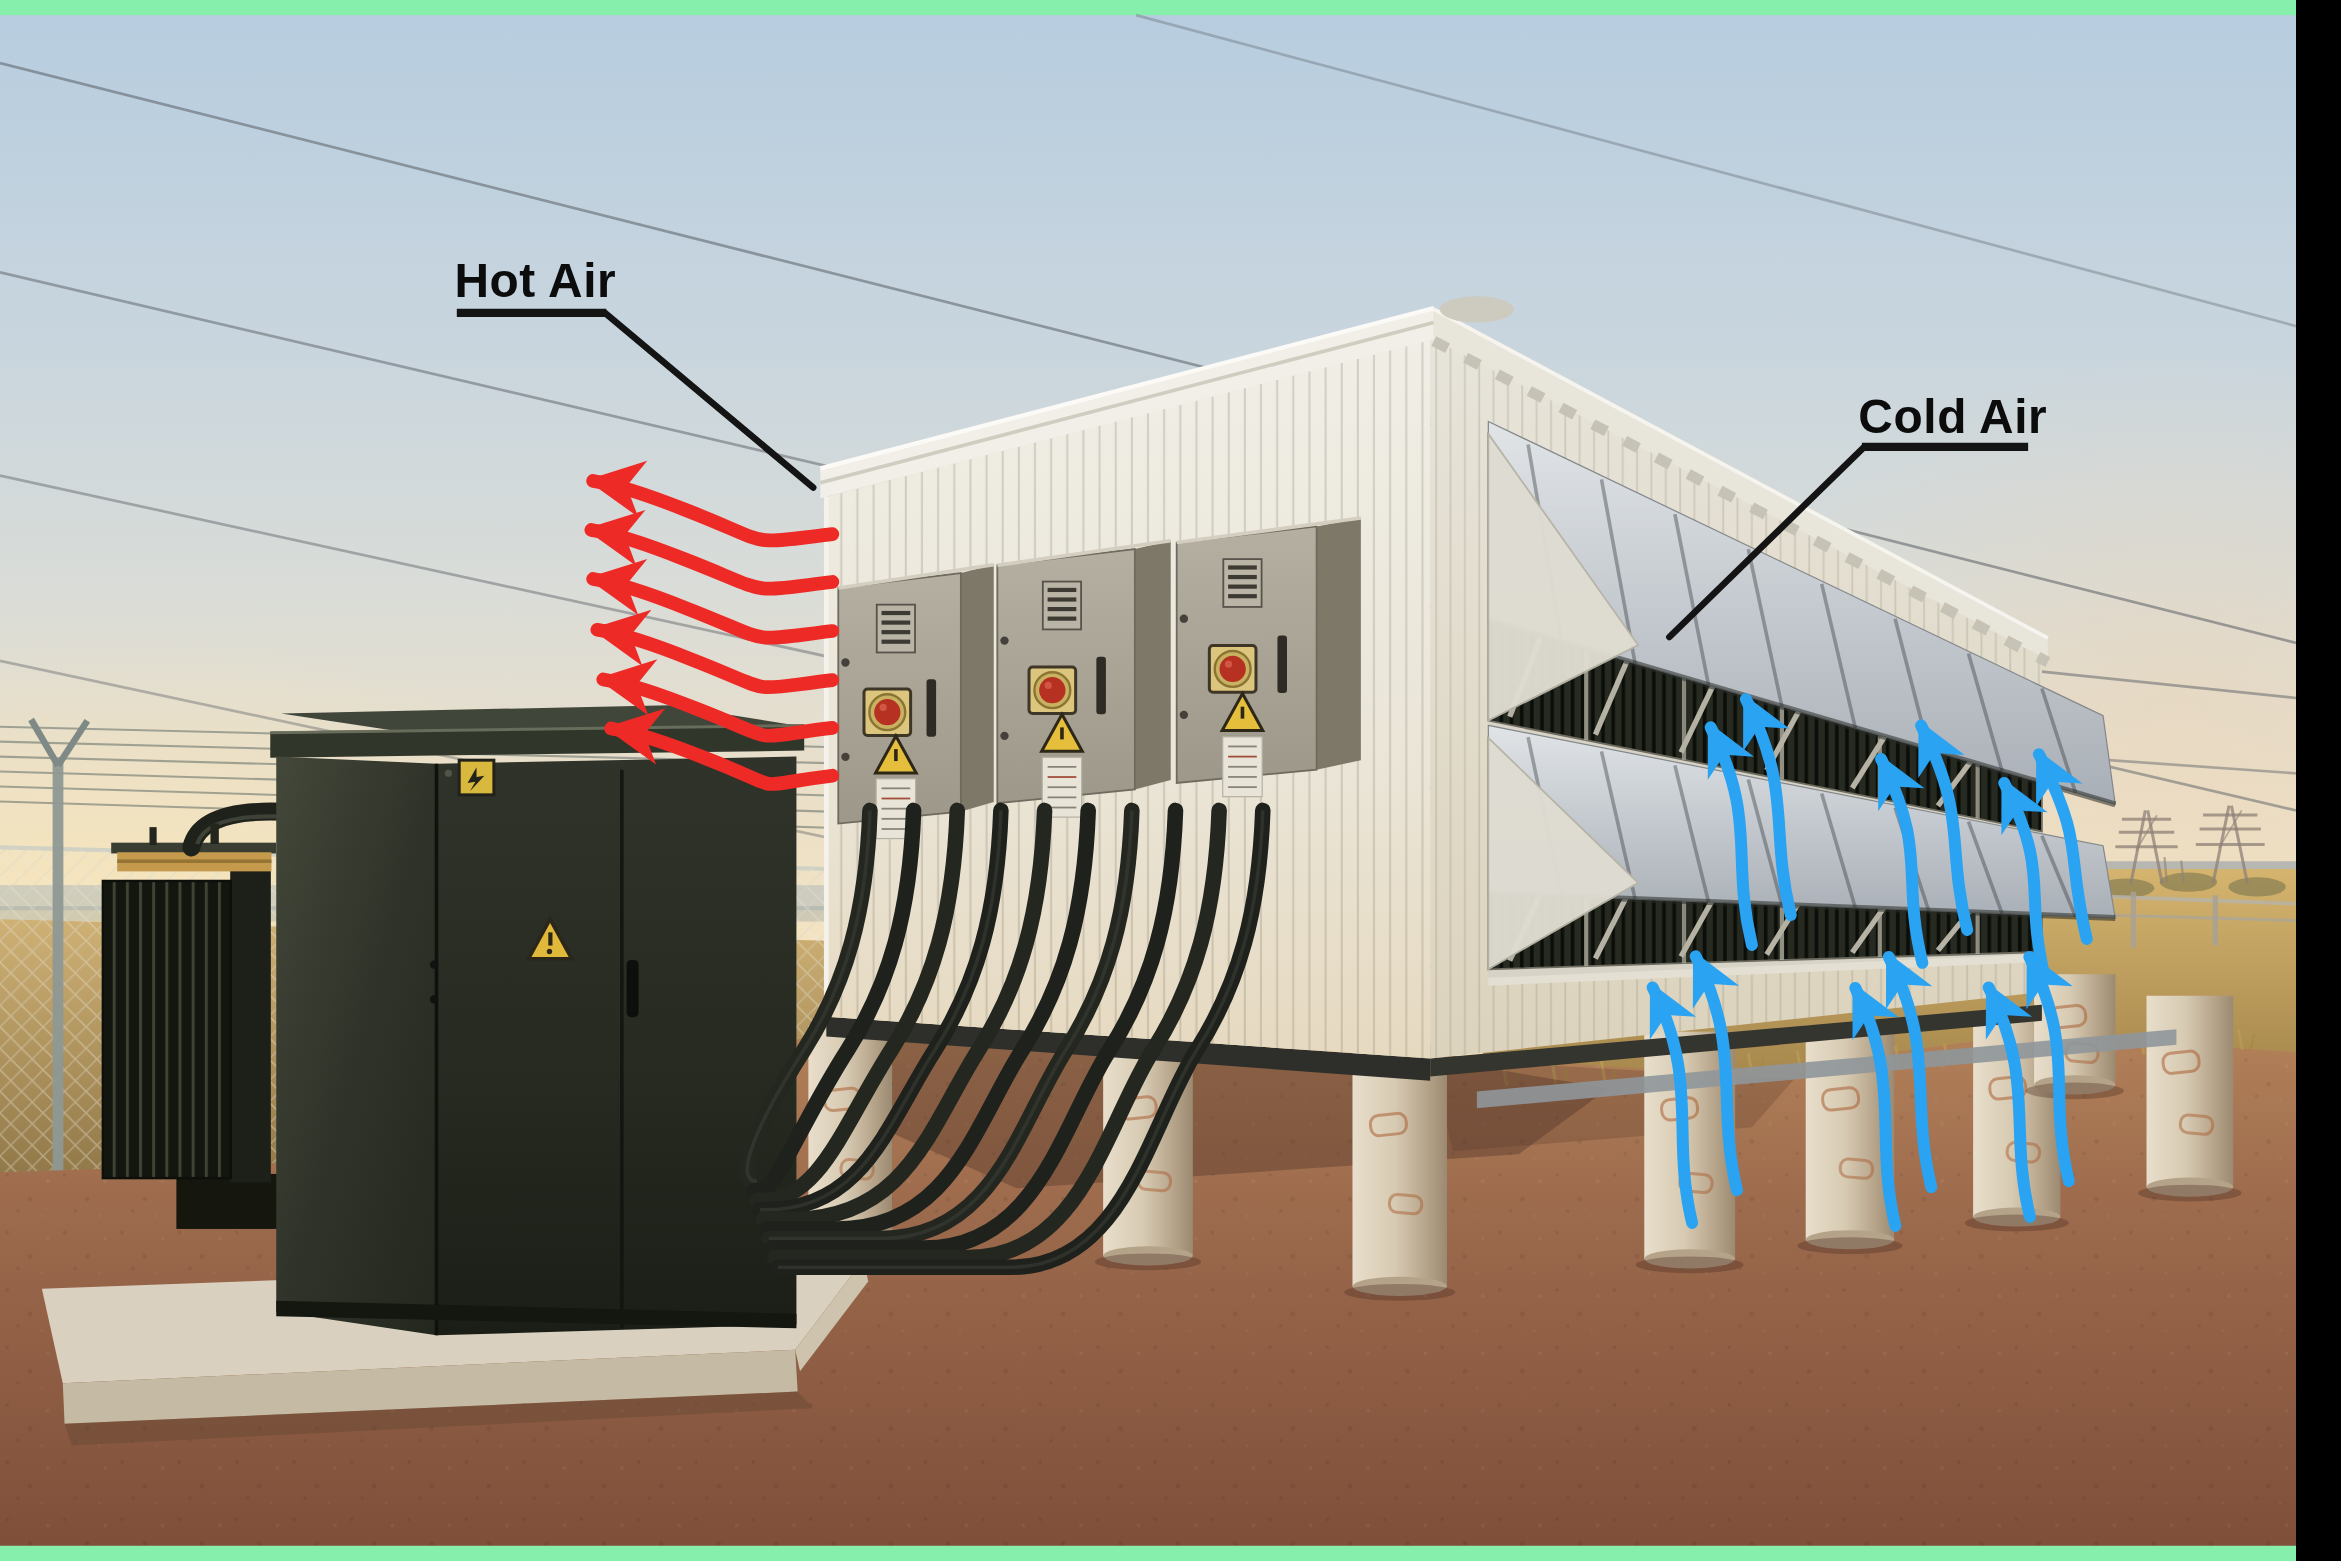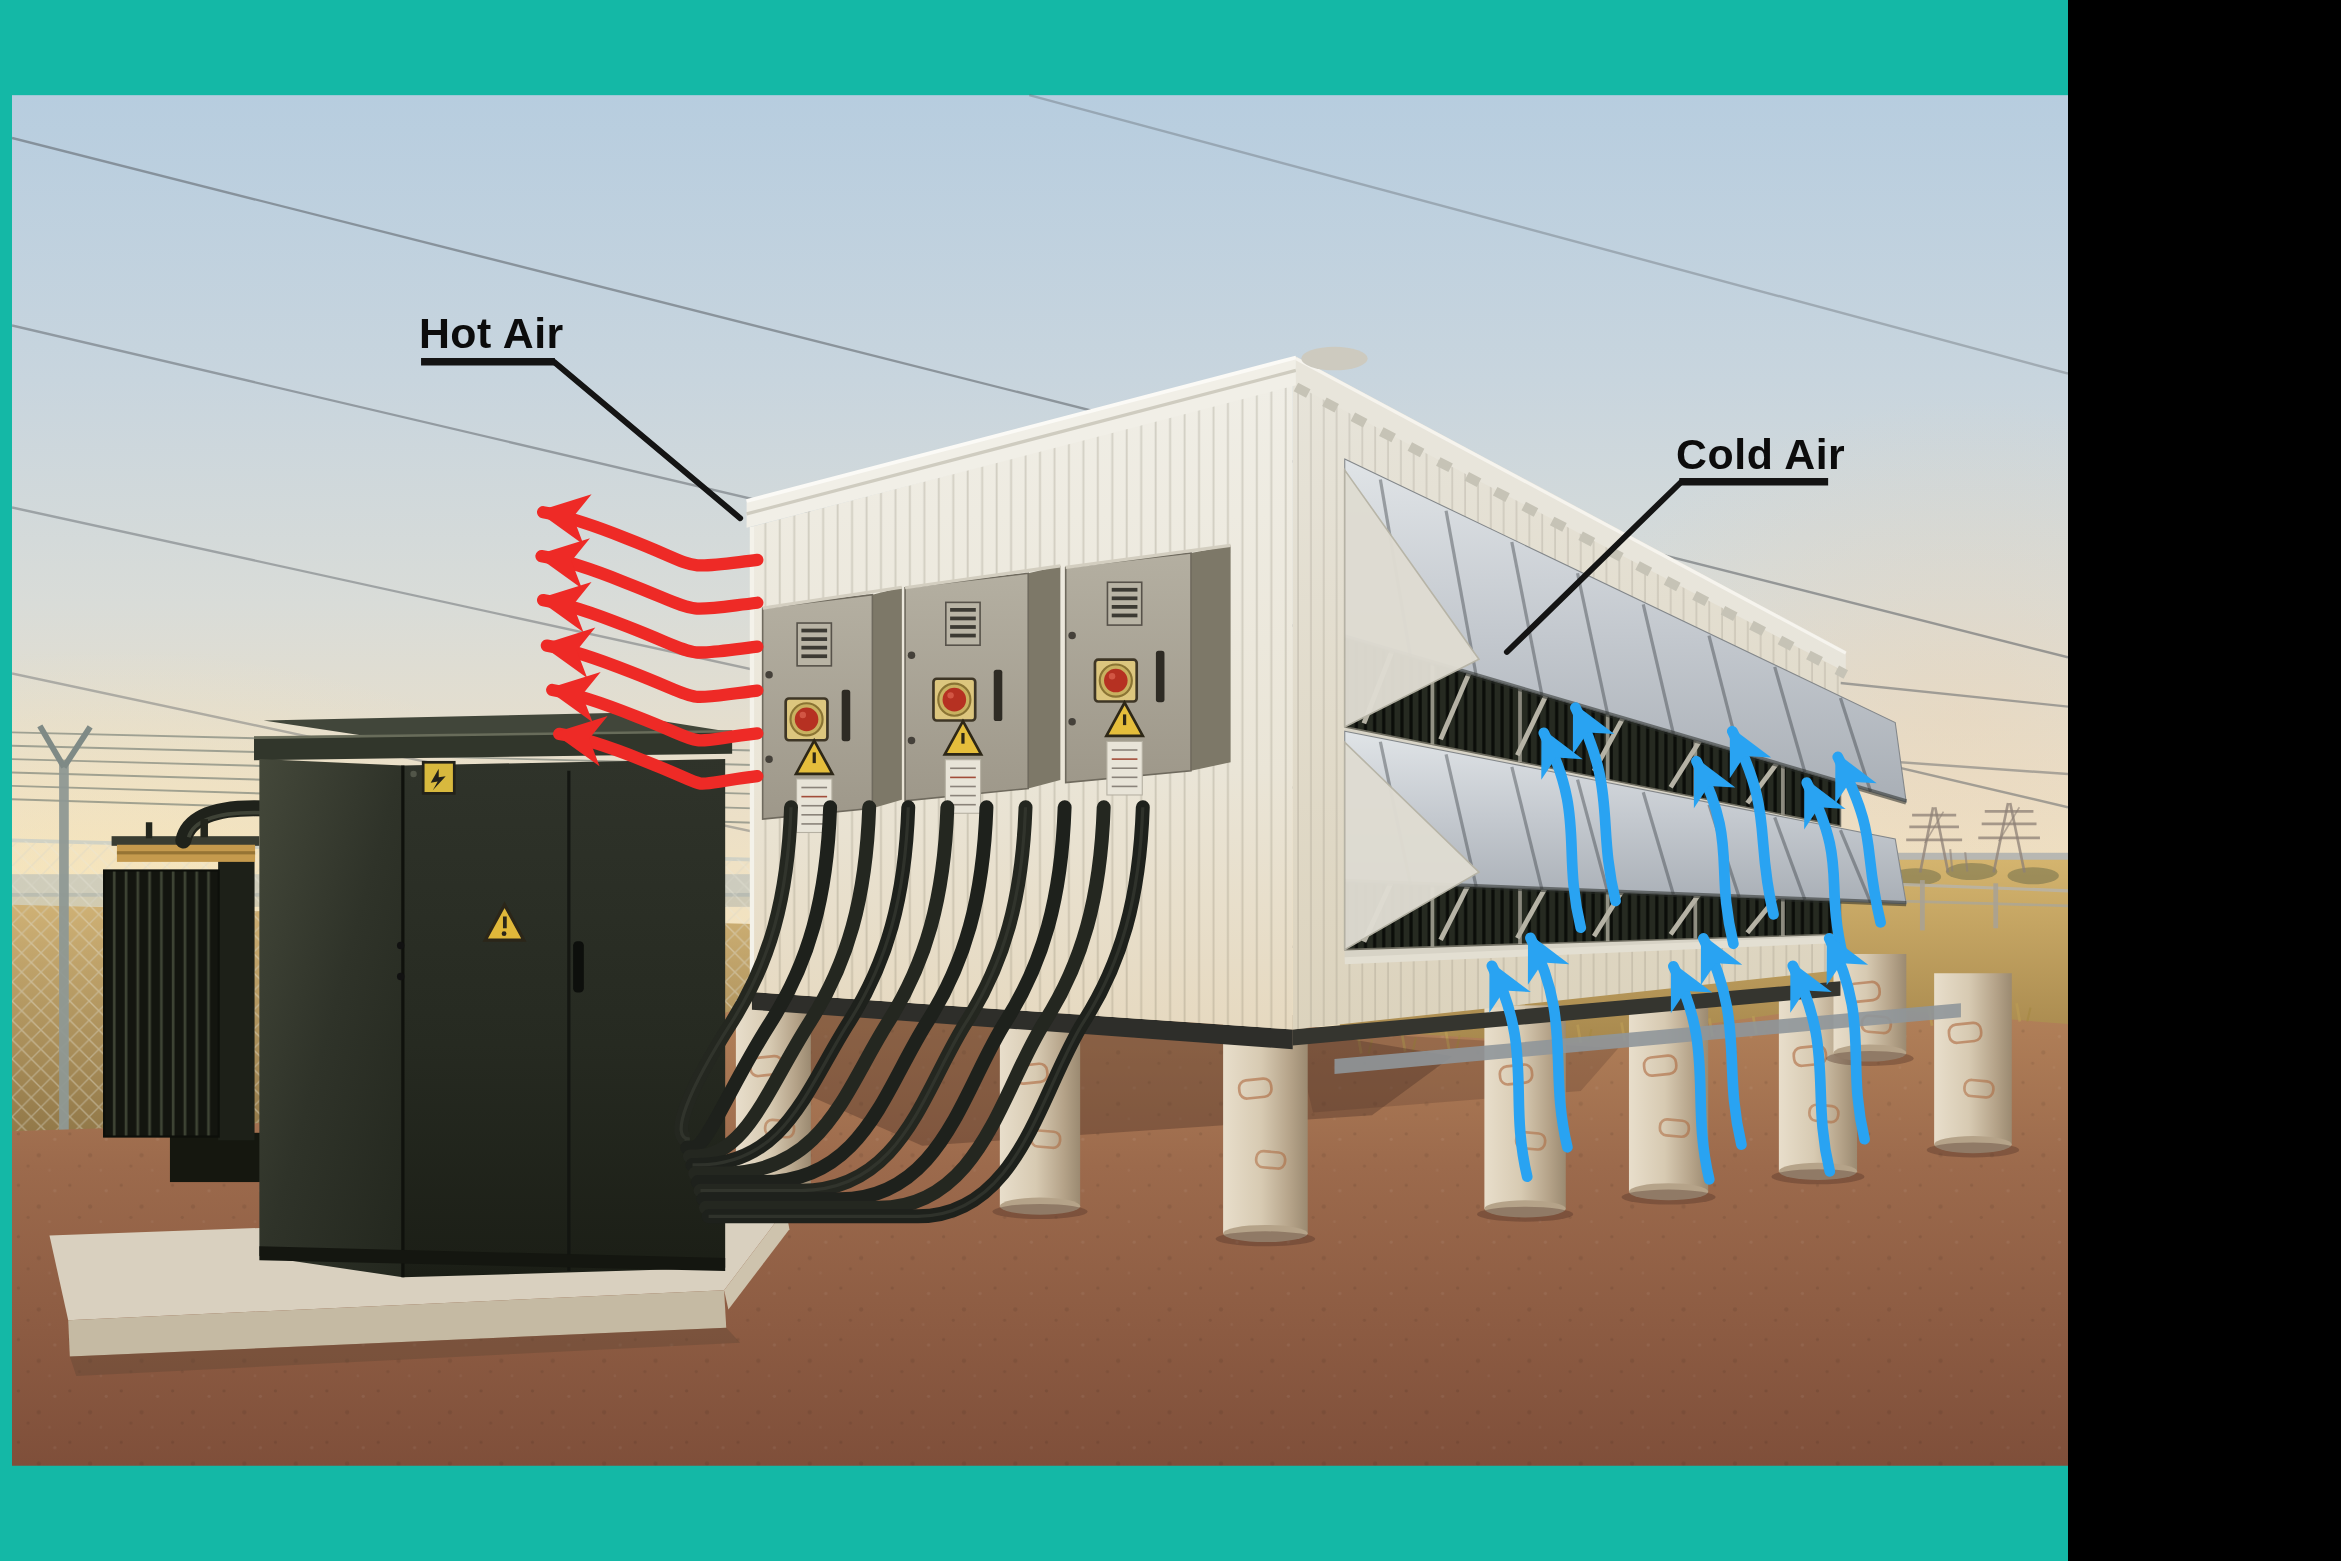--- a/index.html
+++ b/index.html
@@ -1,16 +1,16 @@
 <!DOCTYPE html>
 <html style="font-size:9.8px"><head>
 <meta charset="utf-8">
 <style>
   html,body{margin:0;padding:0;background:#000;}
-  .stage{position:relative;width:2056px;height:1561px;overflow:hidden;background:#14b8a6;padding-left:12px;}
+  .stage{position:relative;width:2296px;height:1561px;overflow:hidden;background:#86efac;}
   .stage svg{display:block;width:100%;height:100%;}
   .ann-text{font-family:"Liberation Sans","DejaVu Sans",sans-serif;font-weight:700;font-size:80px;letter-spacing:1px;}
 </style>
 </head>
 <body>
 
 <div class="stage">
 <svg viewBox="0 0 3840 2560" xmlns="http://www.w3.org/2000/svg">
   <defs>
     <linearGradient id="skyGrad" x1="0" y1="0" x2="0" y2="1">

